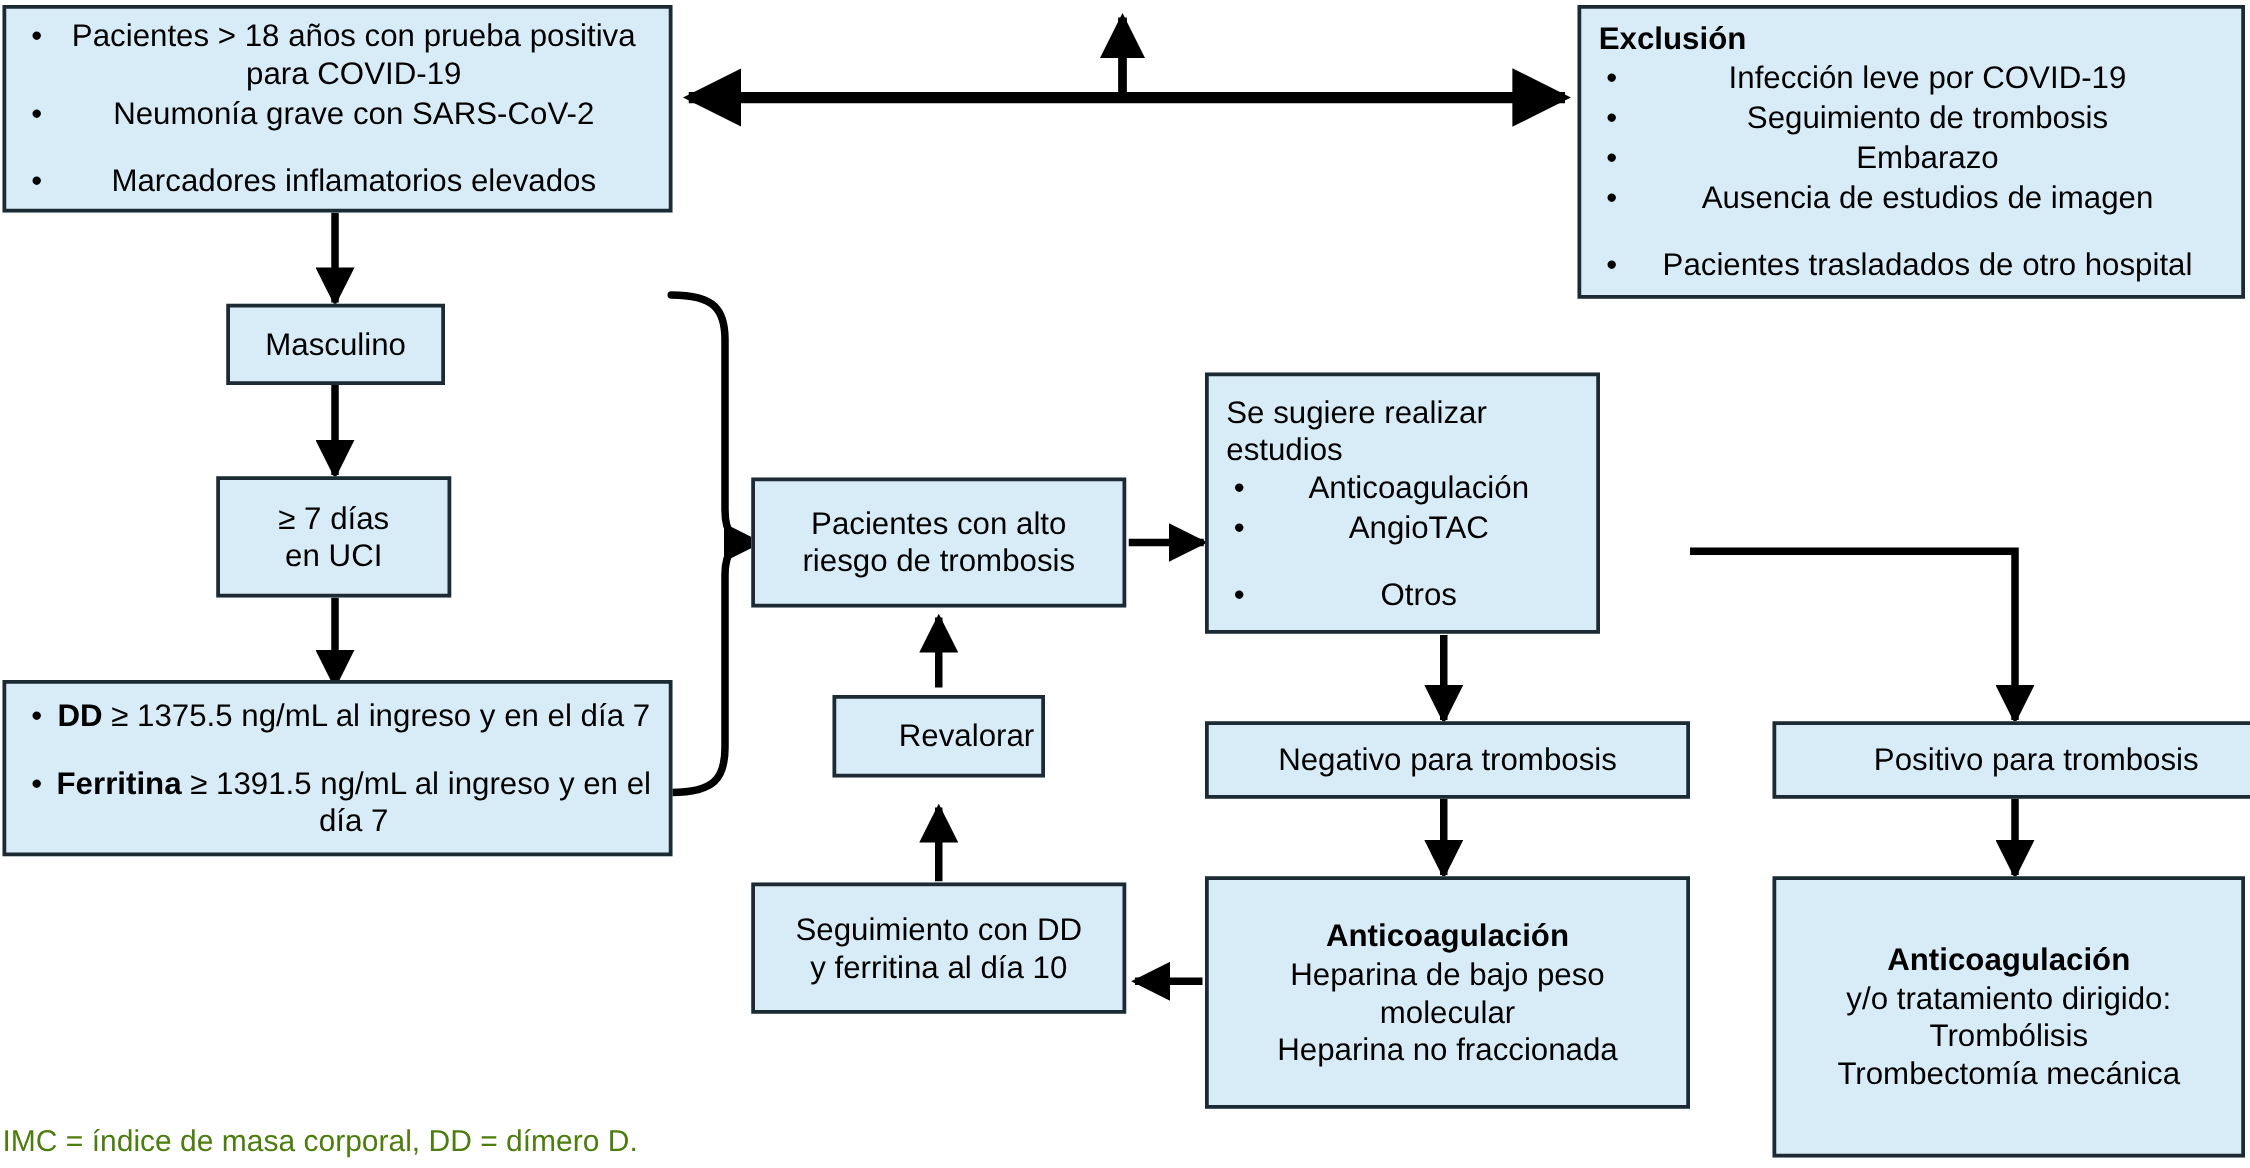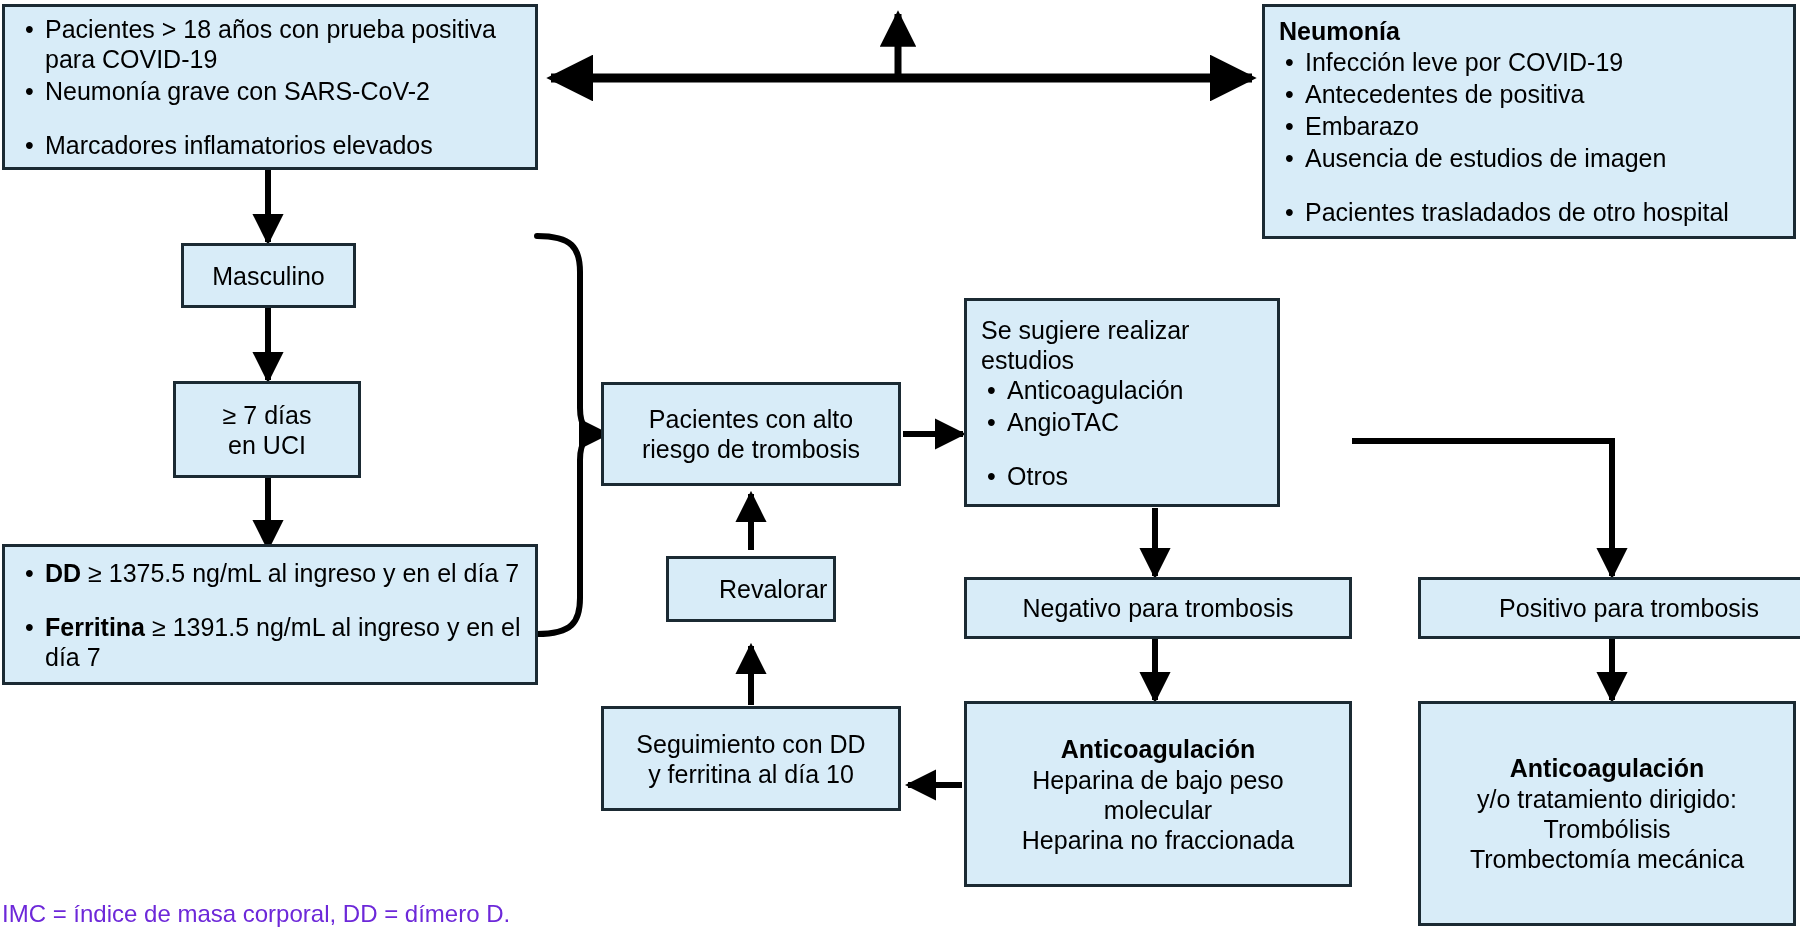--- a/index.html
+++ b/index.html
@@ -54,37 +54,38 @@
   ul.bullets {
     list-style: none;
     margin: 0;
     padding: 0;
     width: 100%;
   }
   ul.bullets > li {
     position: relative;
     padding-left: 26px;
     margin: 0 0 2px 0;
+    text-align: center;
   }
   ul.bullets > li:last-child { margin-bottom: 0; margin-top: 24px; }
   ul.bullets > li::before {
     content: "\2022";
     position: absolute;
     left: 6px;
     top: 0;
   }
   .title-bold {
     font-weight: bold;
     margin-bottom: 1px;
   }
   b.lbl { font-weight: bold; }
   .footnote {
     position: absolute;
     font-size: 24px;
-    color: #6d28d9;
+    color: #4d7c0f;
     z-index: 2;
     white-space: nowrap;
   }
 </style>
 </head>
 <body>
 
 <div id="canvas">
 
   <svg class="edges" viewBox="0 0 1800 934">
@@ -167,24 +168,24 @@
       <ul class="bullets">
         <li>Pacientes &gt; 18 años con prueba positiva para COVID-19</li>
         <li>Neumonía grave con SARS-CoV-2</li>
         <li>Marcadores inflamatorios elevados</li>
       </ul>
     </div>
   </div>
 
   <div class="node left-align" style="left:1262px; top:4px; width:534px; height:235px;">
     <div class="pad">
-      <div class="title-bold">Neumonía</div>
+      <div class="title-bold">Exclusión</div>
       <ul class="bullets">
         <li>Infección leve por COVID-19</li>
-        <li>Antecedentes de positiva</li>
+        <li>Seguimiento de trombosis</li>
         <li>Embarazo</li>
         <li>Ausencia de estudios de imagen</li>
         <li>Pacientes trasladados de otro hospital</li>
       </ul>
     </div>
   </div>
 
   <div class="node center" style="left:181px; top:243px; width:175px; height:65px;">
     <div class="pad">Masculino</div>
   </div>

